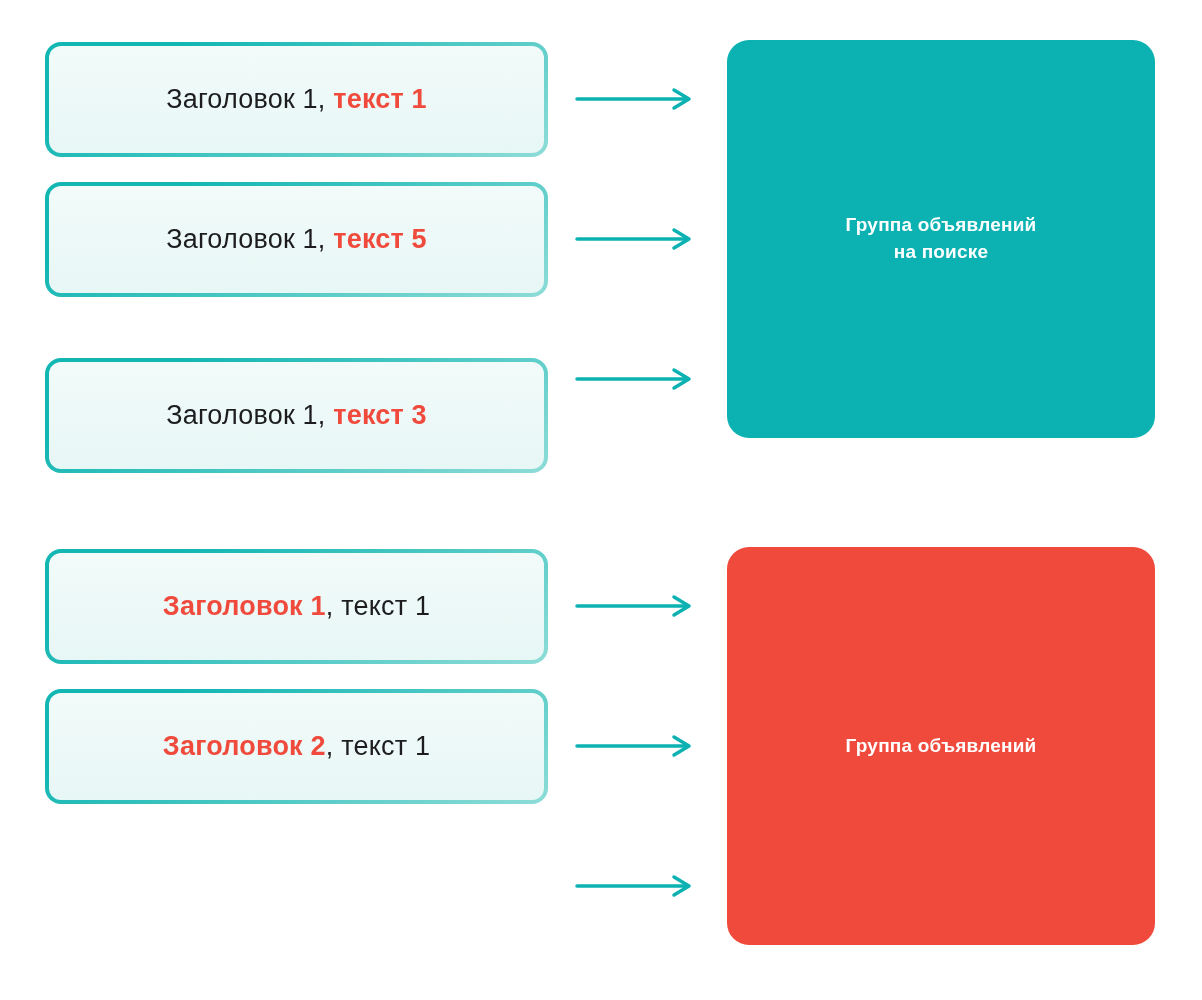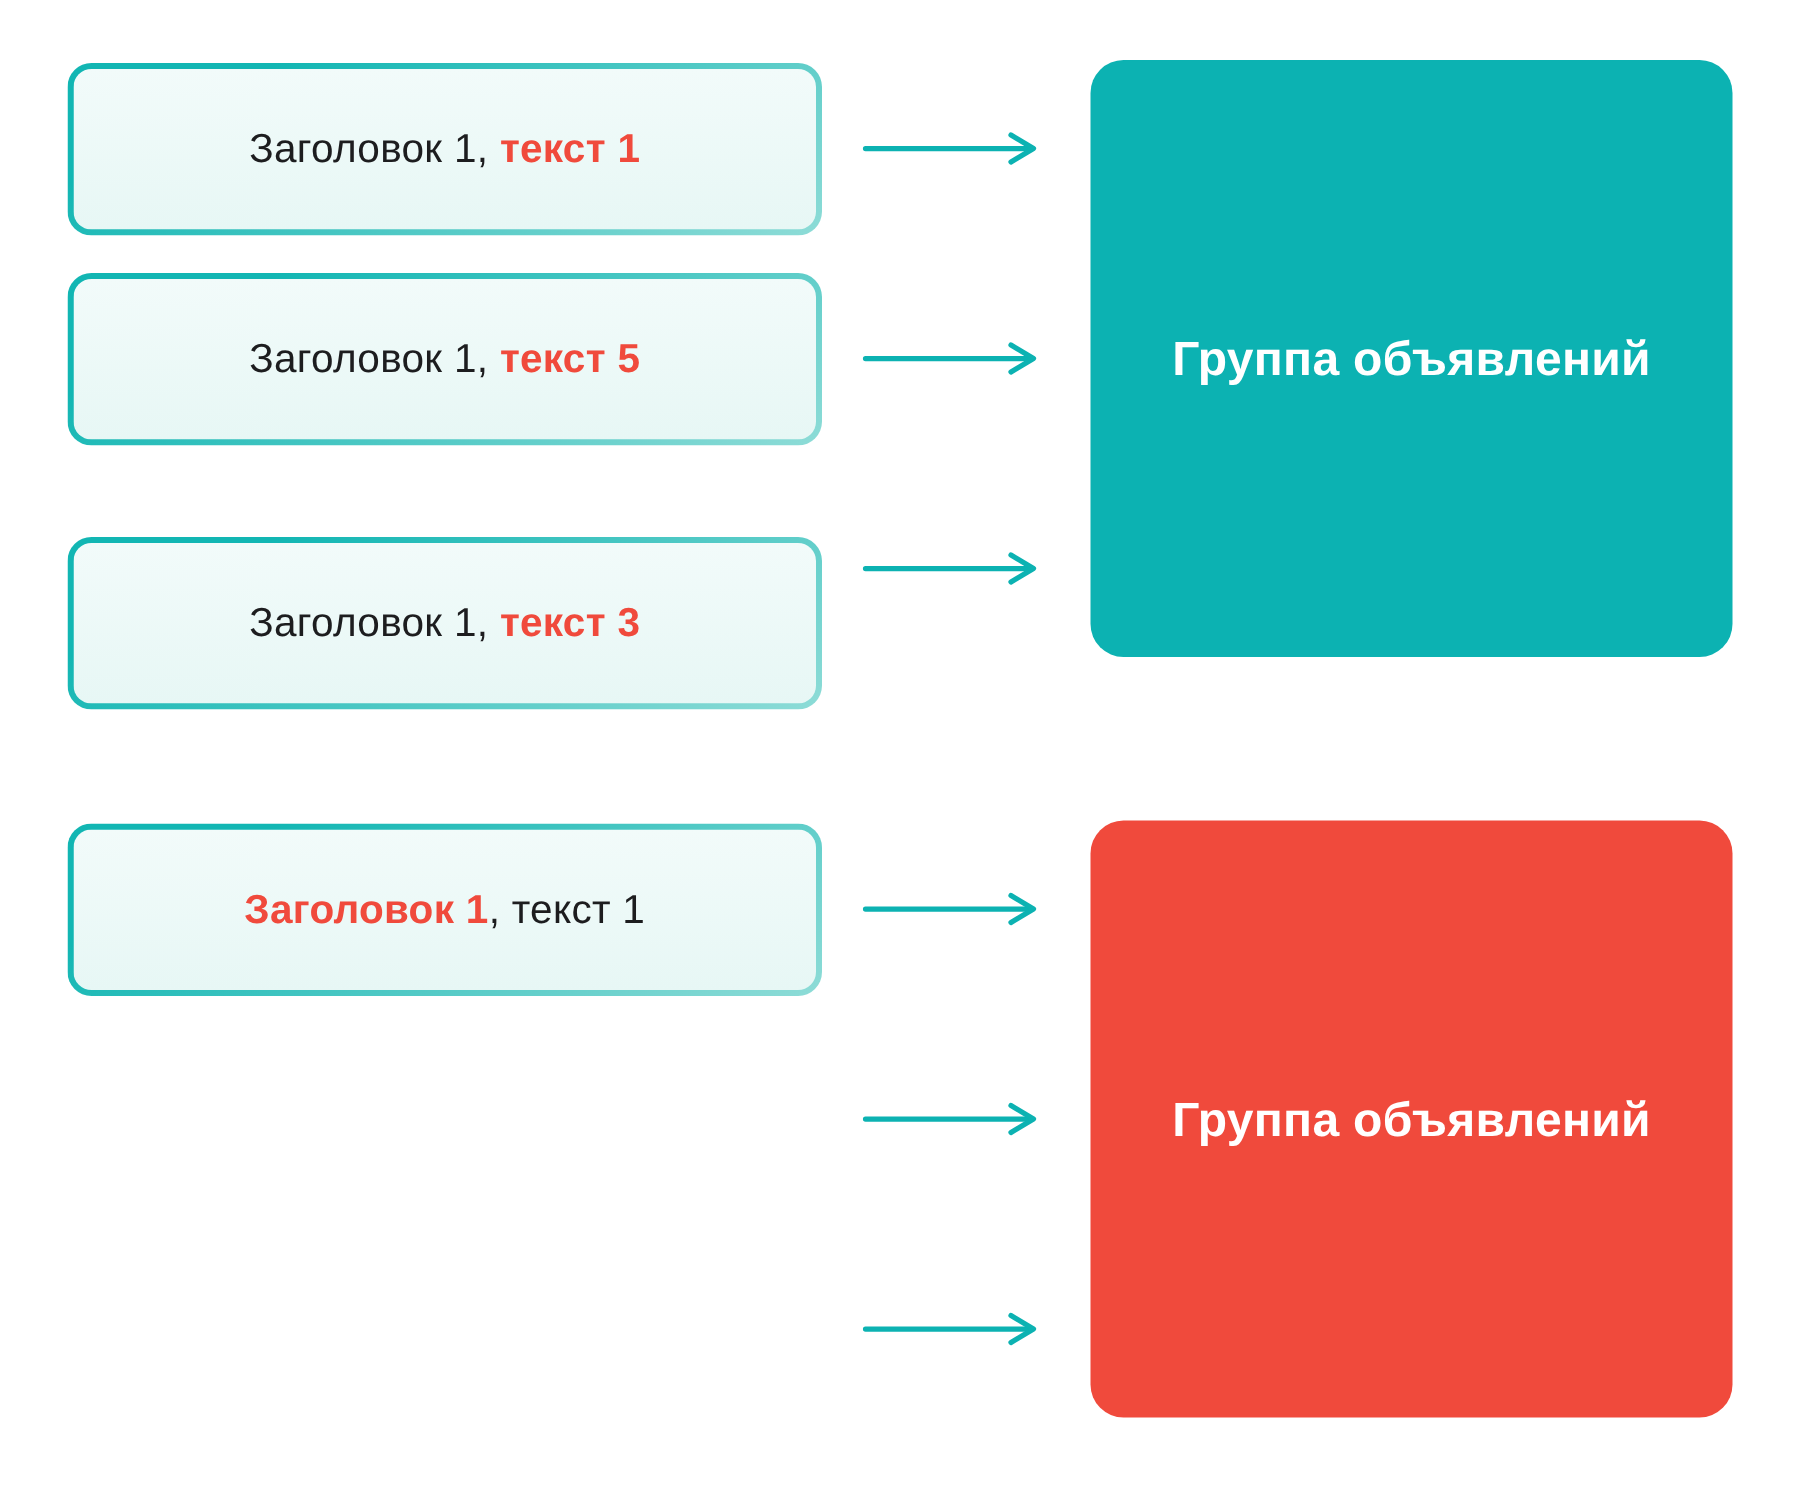--- a/index.html
+++ b/index.html
@@ -72,21 +72,21 @@
     display: flex;
     align-items: center;
     justify-content: center;
     text-align: center;
   }
   .target.teal-box { background: var(--teal); }
   .target.red-box  { background: var(--red); }
 
   .target-text {
     color: #ffffff;
-    font-size: 32px;
+    font-size: 19px;
     font-weight: bold;
     line-height: 1.4;
     letter-spacing: 0.2px;
   }
 
   
   .t-row1 { top: 42px; }
   .t-row2 { top: 182px; }
   .t-row3 { top: 322px; margin-top: 36px; }
   .b-row1 { top: 549px; }
@@ -127,25 +127,29 @@
       <path d="M99 4 L114 13 L99 22"></path>
     </svg>
   <svg class="arrow a-t3" width="120" height="26" viewBox="0 0 120 26">
       <path d="M2 13 H112"></path>
       <path d="M99 4 L114 13 L99 22"></path>
     </svg>
 
   <div class="target teal-box box-top">
     <div class="target-text">
       <div>Группа объявлений</div>
+      <div>на поиске</div>
     </div>
   </div>
 
   <div class="card b-row1">
     <span class="card-text"><span class="hl">Заголовок 1</span><span>, текст 1</span></span>
+  </div>
+  <div class="card b-row2">
+    <span class="card-text"><span class="hl">Заголовок 2</span><span>, текст 1</span></span>
   </div>
 
   <svg class="arrow a-b1" width="120" height="26" viewBox="0 0 120 26">
       <path d="M2 13 H112"></path>
       <path d="M99 4 L114 13 L99 22"></path>
     </svg>
   <svg class="arrow a-b2" width="120" height="26" viewBox="0 0 120 26">
       <path d="M2 13 H112"></path>
       <path d="M99 4 L114 13 L99 22"></path>
     </svg>

